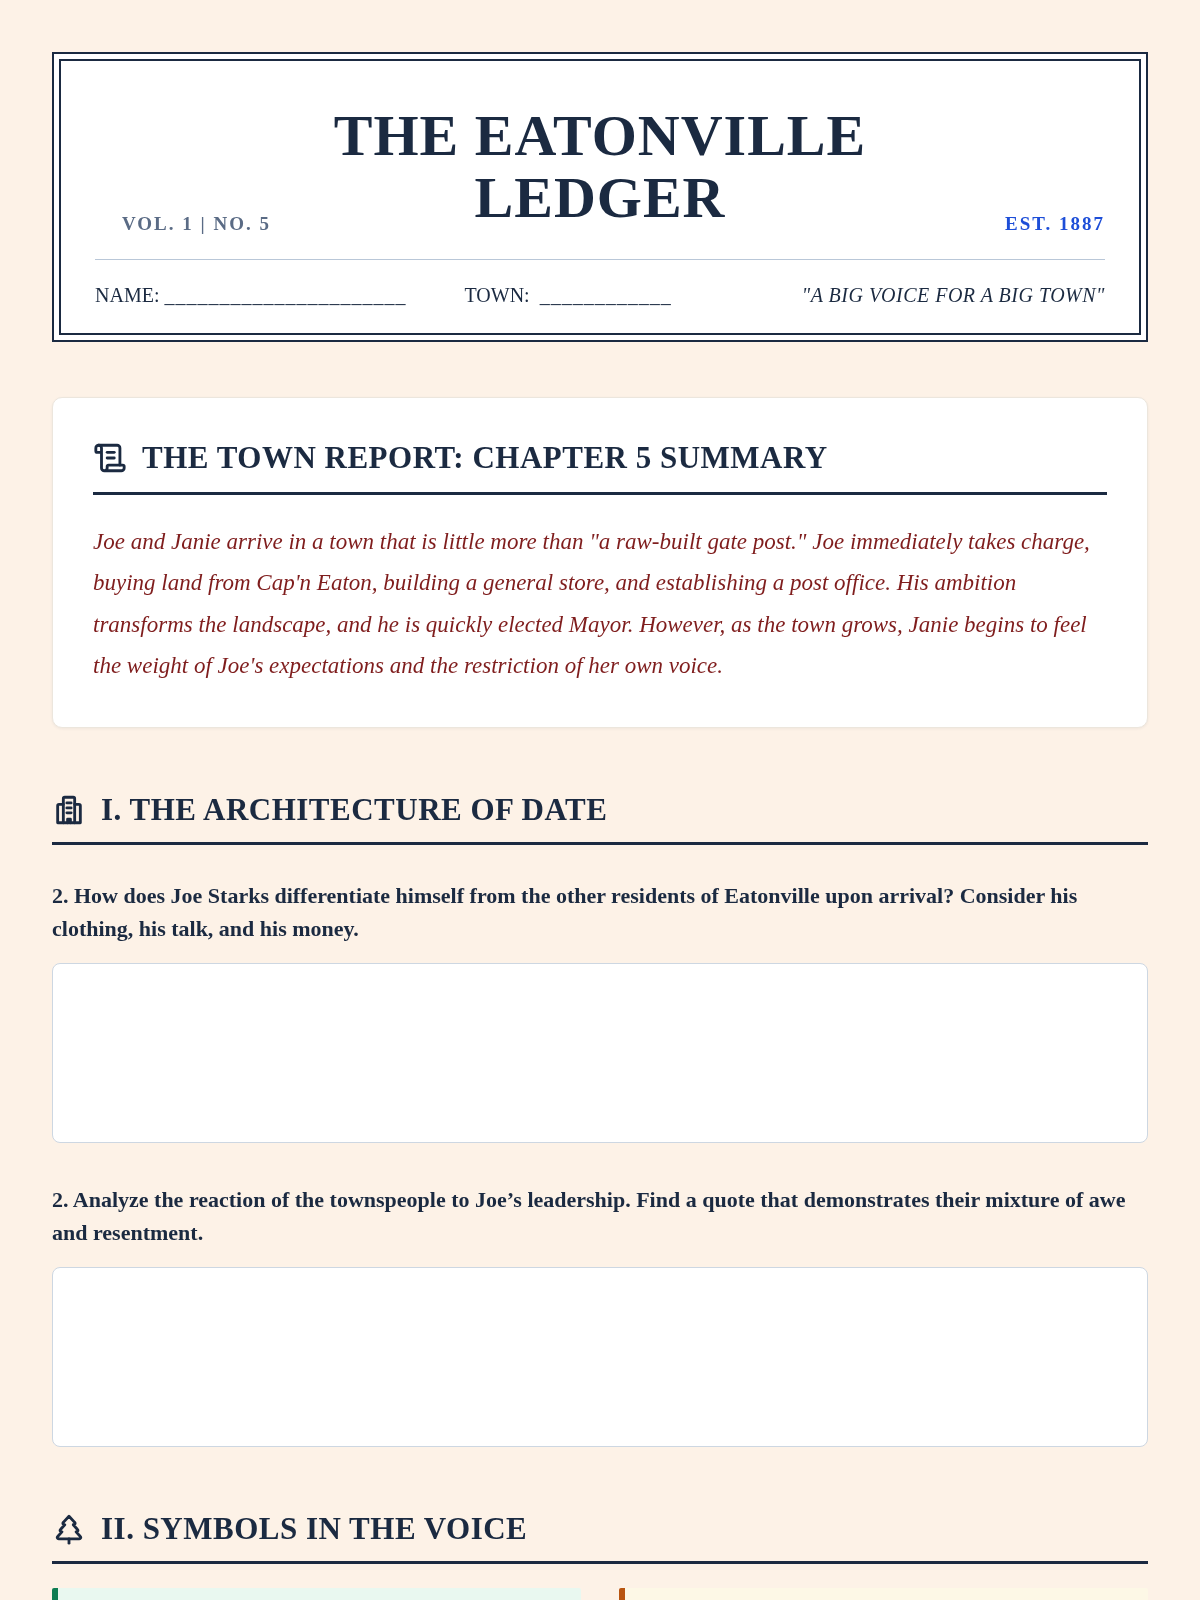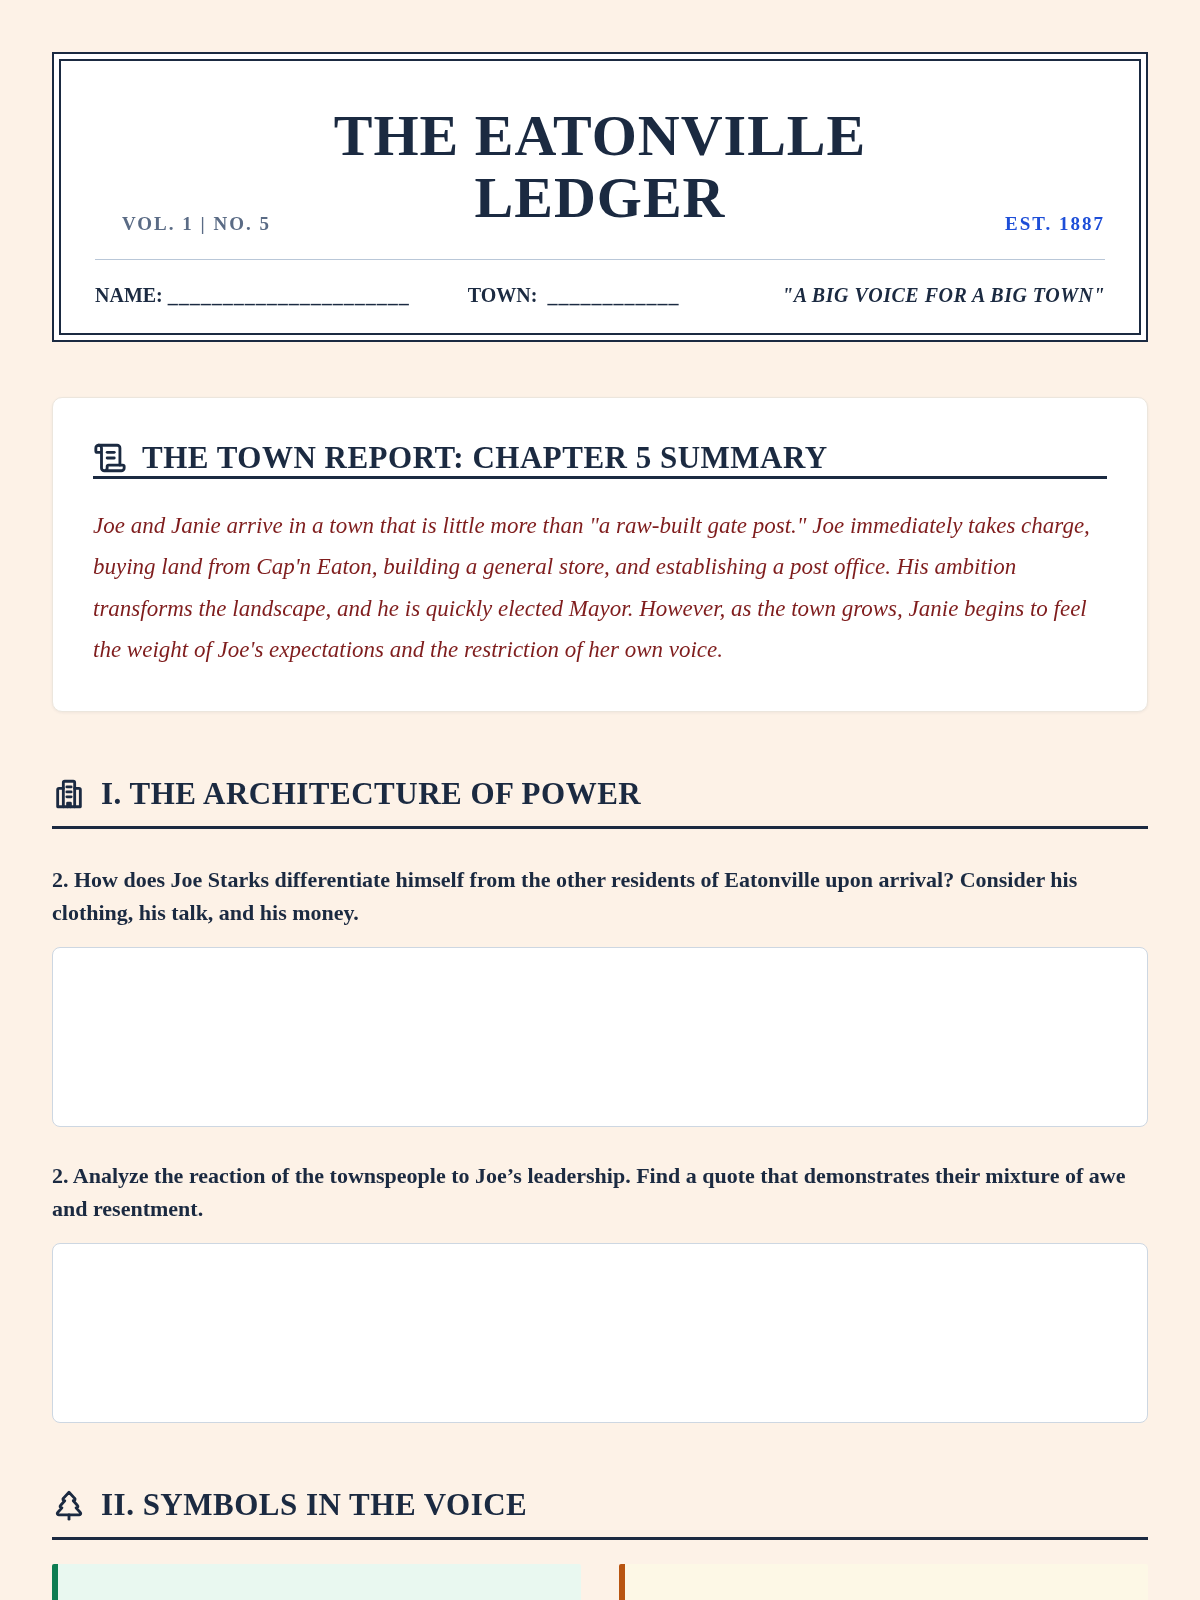--- a/index.html
+++ b/index.html
@@ -23,36 +23,36 @@
   }
   .mast-title {
     text-align: center; font-size: 58px; font-weight: bold;
     line-height: 1.07; letter-spacing: 1px; max-width: 640px; margin: 0 auto;
   }
   .est {
     color: #1d4ed8; font-weight: bold; font-size: 19px;
     letter-spacing: 2px; text-align: right; padding-bottom: 8px; white-space: nowrap;
   }
   .mast-rule { border: none; border-top: 1px solid #b9c7d8; margin: 16px 0 0 0; }
-  .mast-row { display: flex; align-items: baseline; margin-top: 24px; font-size: 20px; font-weight: bold; text-align: right; }
+  .mast-row { display: flex; align-items: baseline; margin-top: 24px; font-size: 20px; font-weight: normal; text-align: right; }
   .blank { letter-spacing: 1px; }
   .date-group { margin-left: 58px; }
   .motto { margin-left: auto; font-style: italic; letter-spacing: 0.5px; }
 
   
   .summary-card {
     margin-top: 55px; background: #ffffff;
     border: 1px solid #ece6dd; border-radius: 10px;
     padding: 42px 40px 40px 40px;
     box-shadow: 0 1px 3px rgba(27,42,65,0.06);
   }
   .card-heading {
     display: flex; align-items: center; gap: 15px;
     font-size: 31px; font-weight: bold; letter-spacing: 0.5px;
-    border-bottom: 3px solid #1b2a41; 
+    border-bottom: 3px solid #1b2a41; padding-bottom: 16px;
   }
   .summary-text {
     margin: 26px 0 0 0; font-style: italic;
     font-size: 23px; line-height: 1.8; color: #7f1d1d;
   }
 
   
   .section-heading {
     display: flex; align-items: center; gap: 15px;
     font-size: 31px; font-weight: bold; letter-spacing: 0.5px;
@@ -117,27 +117,27 @@
       <span class="icon">
         <svg width="34" height="34" viewBox="0 0 24 24" fill="none" stroke="#1b2a41" stroke-width="2" stroke-linecap="round" stroke-linejoin="round">
           <path d="M8 21V4a1 1 0 0 1 1-1h6a1 1 0 0 1 1 1v17"></path>
           <path d="M8 8H5a1 1 0 0 0-1 1v12h16V9a1 1 0 0 0-1-1h-3"></path>
           <path d="M10.5 7h3"></path>
             <path d="M10.5 10.5h3"></path>
             <path d="M10.5 14h3"></path>
           <path d="M11 21v-2.5h2V21"></path>
         </svg>
       </span>
-      <span>I. THE ARCHITECTURE OF POWER</span>
+      <span>I. THE ARCHITECTURE OF DATE</span>
     </div>
 
     <p class="question">2. How does Joe Starks differentiate himself from the other residents of Eatonville upon arrival? Consider his clothing, his talk, and his money.</p>
     <div class="answer-box"></div>
 
-    <p class="question" style="margin-top:32px">2. Analyze the reaction of the townspeople to Joe’s leadership. Find a quote that demonstrates their mixture of awe and resentment.</p>
+    <p class="question" style="margin-top:40px">2. Analyze the reaction of the townspeople to Joe’s leadership. Find a quote that demonstrates their mixture of awe and resentment.</p>
     <div class="answer-box"></div>
   </section>
 
   <section class="section-2">
     <div class="section-heading">
       <span class="icon">
         <svg width="34" height="34" viewBox="0 0 24 24" fill="none" stroke="#1b2a41" stroke-width="2" stroke-linecap="round" stroke-linejoin="round">
           <path d="m17 14 3 3.3a1 1 0 0 1-.7 1.7H4.7a1 1 0 0 1-.7-1.7L7 14h-.3a1 1 0 0 1-.7-1.7L9 9h-.2A1 1 0 0 1 8 7.3L12 3l4 4.3a1 1 0 0 1-.8 1.7H15l3 3.3a1 1 0 0 1-.7 1.7H17Z"></path>
           <path d="M12 22v-3"></path>
         </svg>

